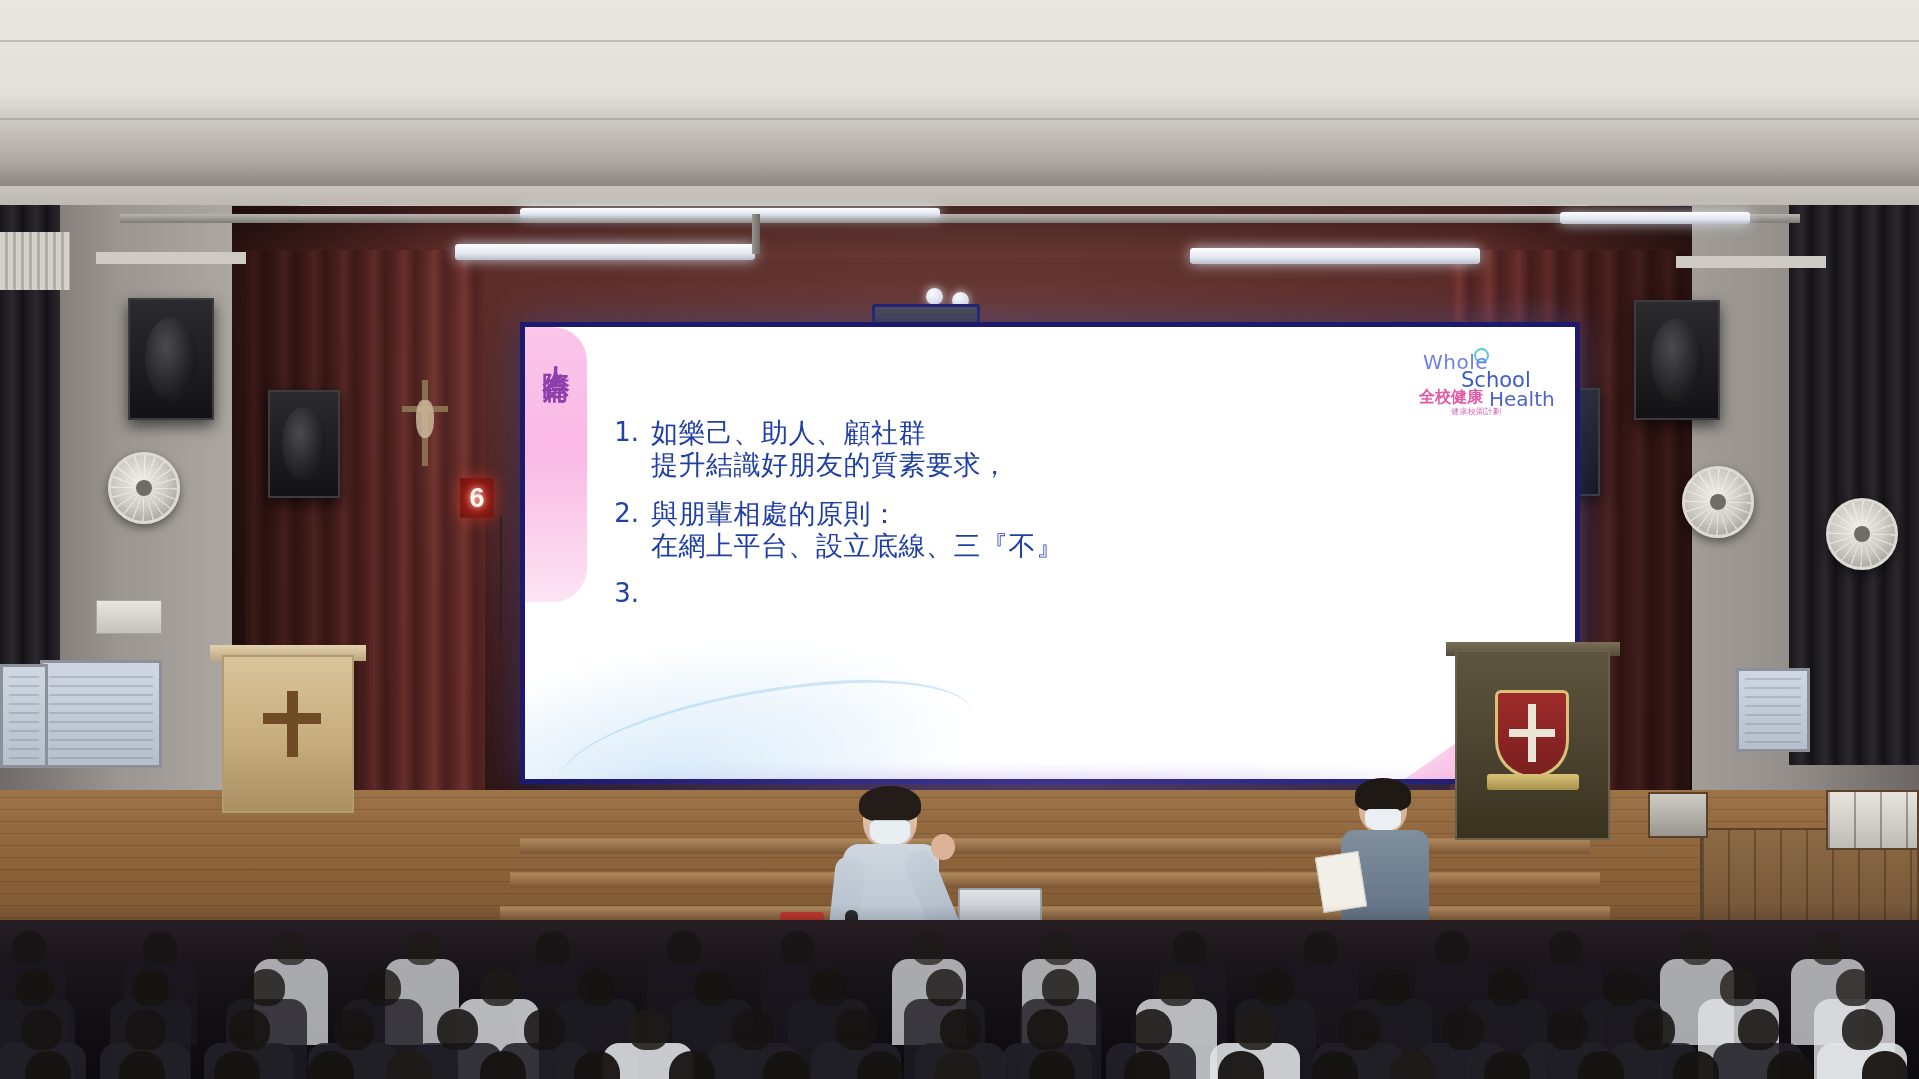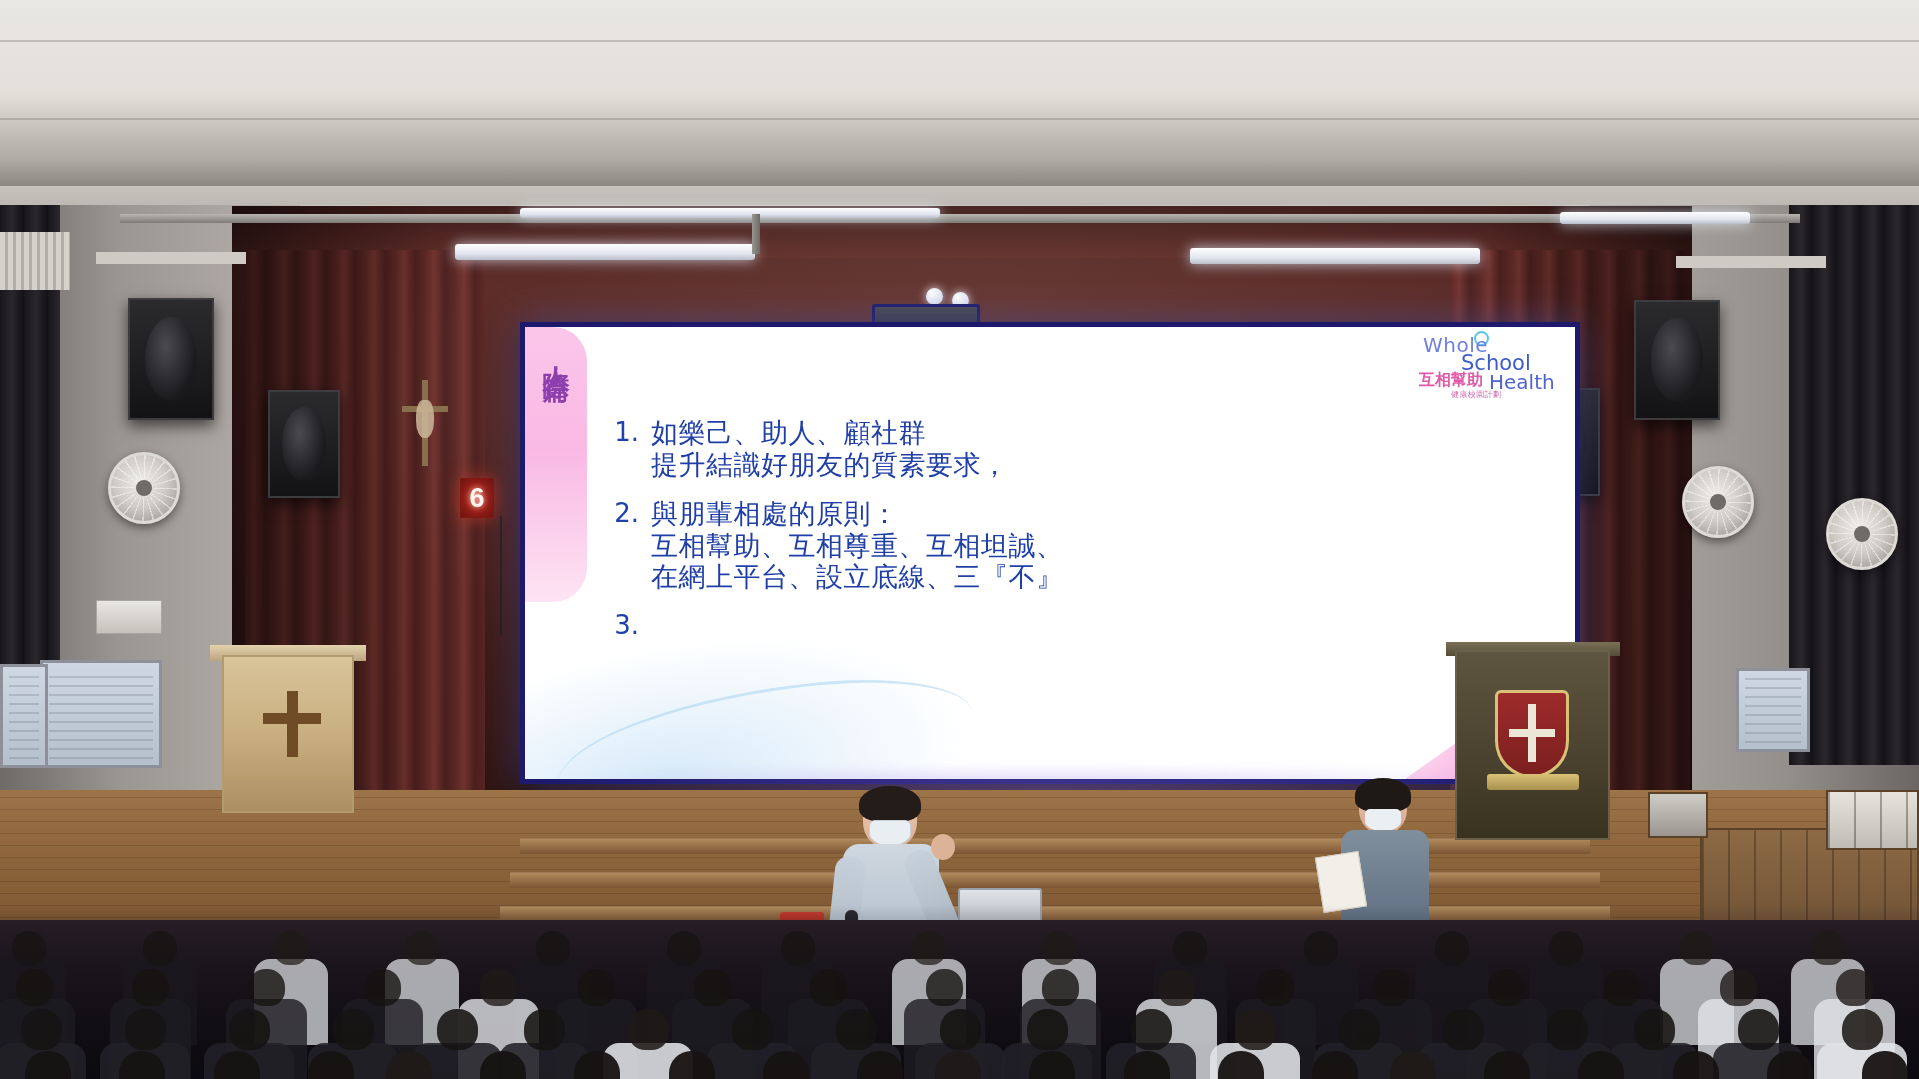--- a/index.html
+++ b/index.html
@@ -145,21 +145,21 @@
     clip-path: polygon(100% 0, 100% 100%, 0 100%);
   }
   .page-num {
     position: absolute; right: 18px; bottom: 10px;
     font-size: 21px; font-weight: 700; color: #c23fa8;
     font-family: "Liberation Sans", sans-serif;
   }
 
   
   .slide-logo {
-    position: absolute; right: 18px; top: 2px; width: 140px; height: 70px;
+    position: absolute; right: 18px; top: 19px; width: 140px; height: 70px;
     color: #5a6fd8;
   }
   .logo-w  { position:absolute; left: 6px;  top: 4px;  font-size: 20px; letter-spacing:.5px; color:#6f7fe0; font-family:"DejaVu Sans",sans-serif;}
   .logo-s  { position:absolute; left: 44px; top: 22px; font-size: 21px; color:#3d5bc9; font-family:"DejaVu Sans",sans-serif;}
   .logo-h  { position:absolute; left: 72px; top: 41px; font-size: 20px; color:#4f63cf; font-family:"DejaVu Sans",sans-serif;}
   .logo-cn { position:absolute; left: 2px;  top: 41px; font-size: 16px; color:#e05aa8; font-weight:700;}
   .logo-sub{ position:absolute; left: 34px; top: 60px; font-size: 8px;  color:#d06ab0; letter-spacing:.4px;}
   .logo-dot{ position:absolute; left: 57px; top: 2px; width: 15px; height: 15px; border:2px solid #58c7e8; border-radius:50%;}
 
   .slide-title {
@@ -531,40 +531,39 @@
 
       <div class="side-tab">
         <div class="side-tab-text">人際篇</div>
       </div>
 
       <div class="slide-logo">
         <span class="logo-dot"></span>
         <span class="logo-w">Whole</span>
         <span class="logo-s">School</span>
         <span class="logo-h">Health</span>
-        <span class="logo-cn">互相幫助</span>
+        <span class="logo-cn">全校健康</span>
         <span class="logo-sub">健康校園計劃</span>
       </div>
 
 
       <div class="slide-body">
 
         <div class="bullet">
           <div class="bullet-num">1.</div>
           <div class="bullet-lines">
             <div>如樂己、助人、顧社群</div>
             <div>提升結識好朋友的質素要求，</div>
           </div>
         </div>
 
         <div class="bullet">
           <div class="bullet-num">2.</div>
           <div class="bullet-lines">
             <div>與朋輩相處的原則：</div>
-            <div>互相幫助、互相尊重、互相坦誠、</div>
             <div>在網上平台、設立底線、三『不』</div>
           </div>
         </div>
 
         <div class="bullet">
           <div class="bullet-num">3.</div>
         </div>
 
       </div>
 

